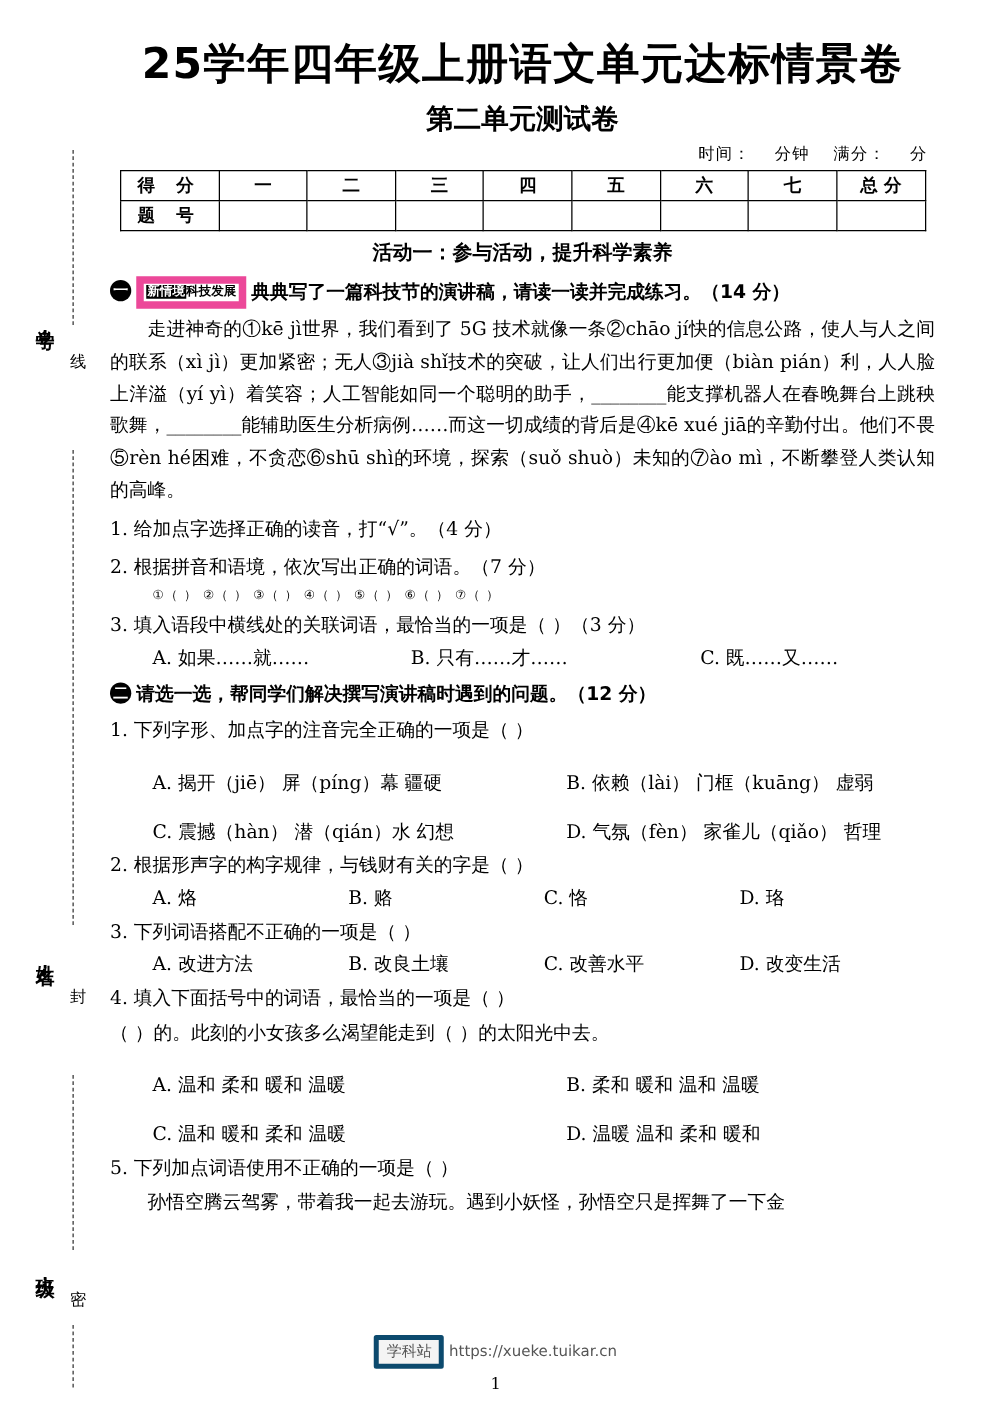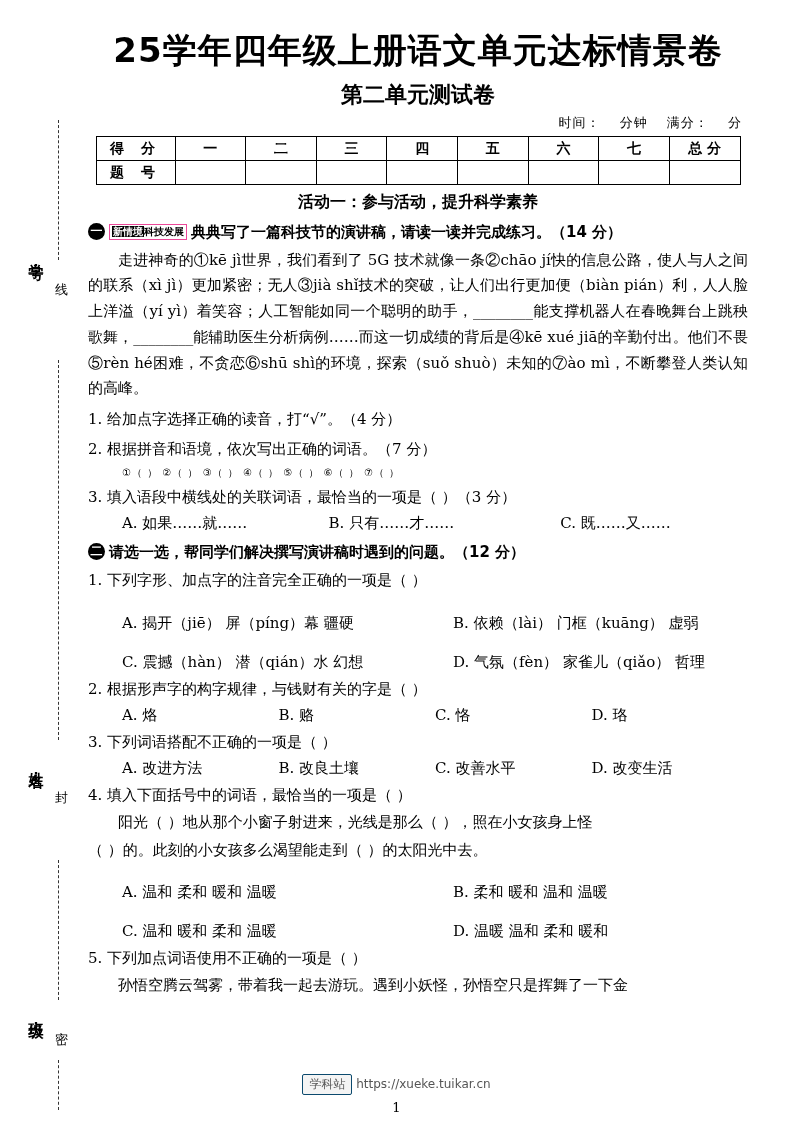--- a/index.html
+++ b/index.html
@@ -128,21 +128,21 @@
     color: #fff;
     font-size: 12px;
     line-height: 17px;
     text-align: center;
     vertical-align: 2px;
     margin-right: 4px;
     font-family: "DejaVu Sans", "Liberation Sans", sans-serif;
   }
   .badge {
     display: inline-block;
-    border: 1px solid #ec4899;
+    border: 6px solid #ec4899;
     font-size: 10px;
     padding: 0 2px;
     line-height: 14px;
     margin-right: 4px;
     vertical-align: 2px;
     font-family: "DejaVu Sans", "Liberation Sans", sans-serif;
   }
   .badge .b1 { background:#000; color:#fff; padding:0 1px; }
 
   .bigq {
@@ -186,21 +186,21 @@
     left: 0;
     right: 0;
     bottom: 26px;
     text-align: center;
     font-size: 12px;
     color: #555;
     font-family: "DejaVu Sans", "Liberation Sans", sans-serif;
   }
   .footer-wm .wmbox {
     display: inline-block;
-    border: 1px solid #0c4a6e;
+    border: 4px solid #0c4a6e;
     border-radius: 2px;
     padding: 1px 6px;
     background: #f4f4f4;
   }
   .pagenum {
     position: absolute;
     left: 0; right: 0;
     bottom: 6px;
     text-align: center;
     font-size: 13px;
@@ -338,21 +338,20 @@
       <div>A.  改进方法</div>
       <div>B.  改良土壤</div>
       <div>C.  改善水平</div>
       <div>D.  改变生活</div>
     </div>
 
     <div class="sub">
       <span>4.</span>
       <span>填入下面括号中的词语，最恰当的一项是（      ）</span>
     </div>
-    <div class="indent-line ind2">阳光（      ）地从那个小窗子射进来，光线是那么（      ），照在小女孩身上怪</div>
     <div class="indent-line">（      ）的。此刻的小女孩多么渴望能走到（      ）的太阳光中去。</div>
     <div class="opt-grid-2">
       <div>A.  温和    柔和    暖和    温暖</div>
       <div>B.  柔和    暖和    温和    温暖</div>
     </div>
     <div class="opt-grid-2">
       <div>C.  温和    暖和    柔和    温暖</div>
       <div>D.  温暖    温和    柔和    暖和</div>
     </div>
 

